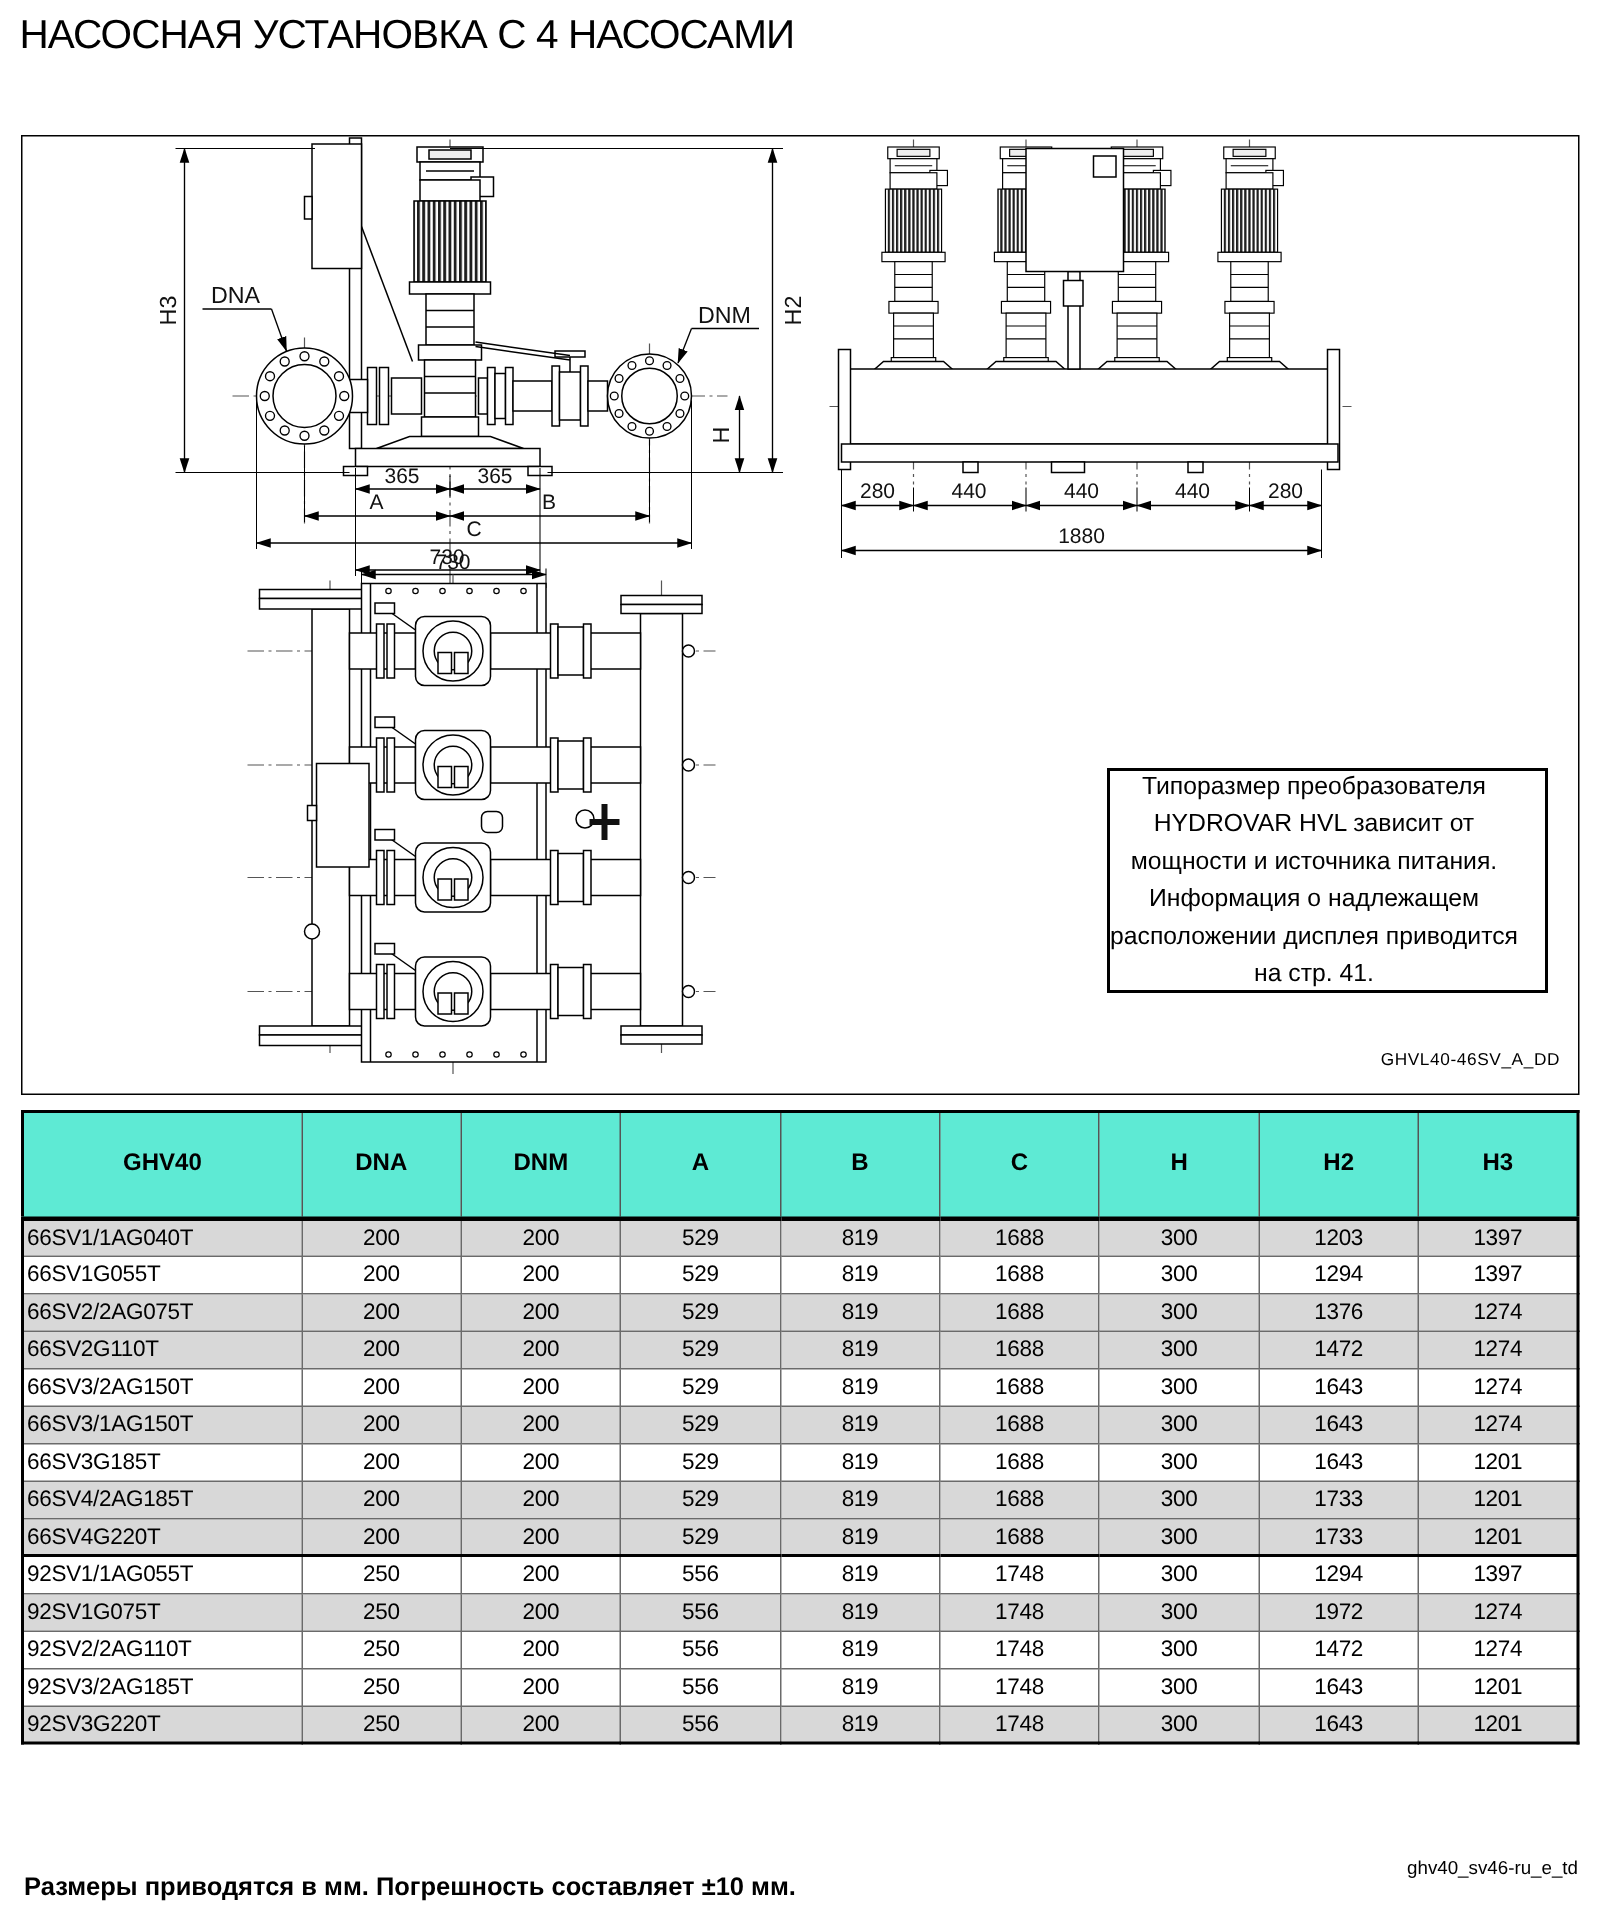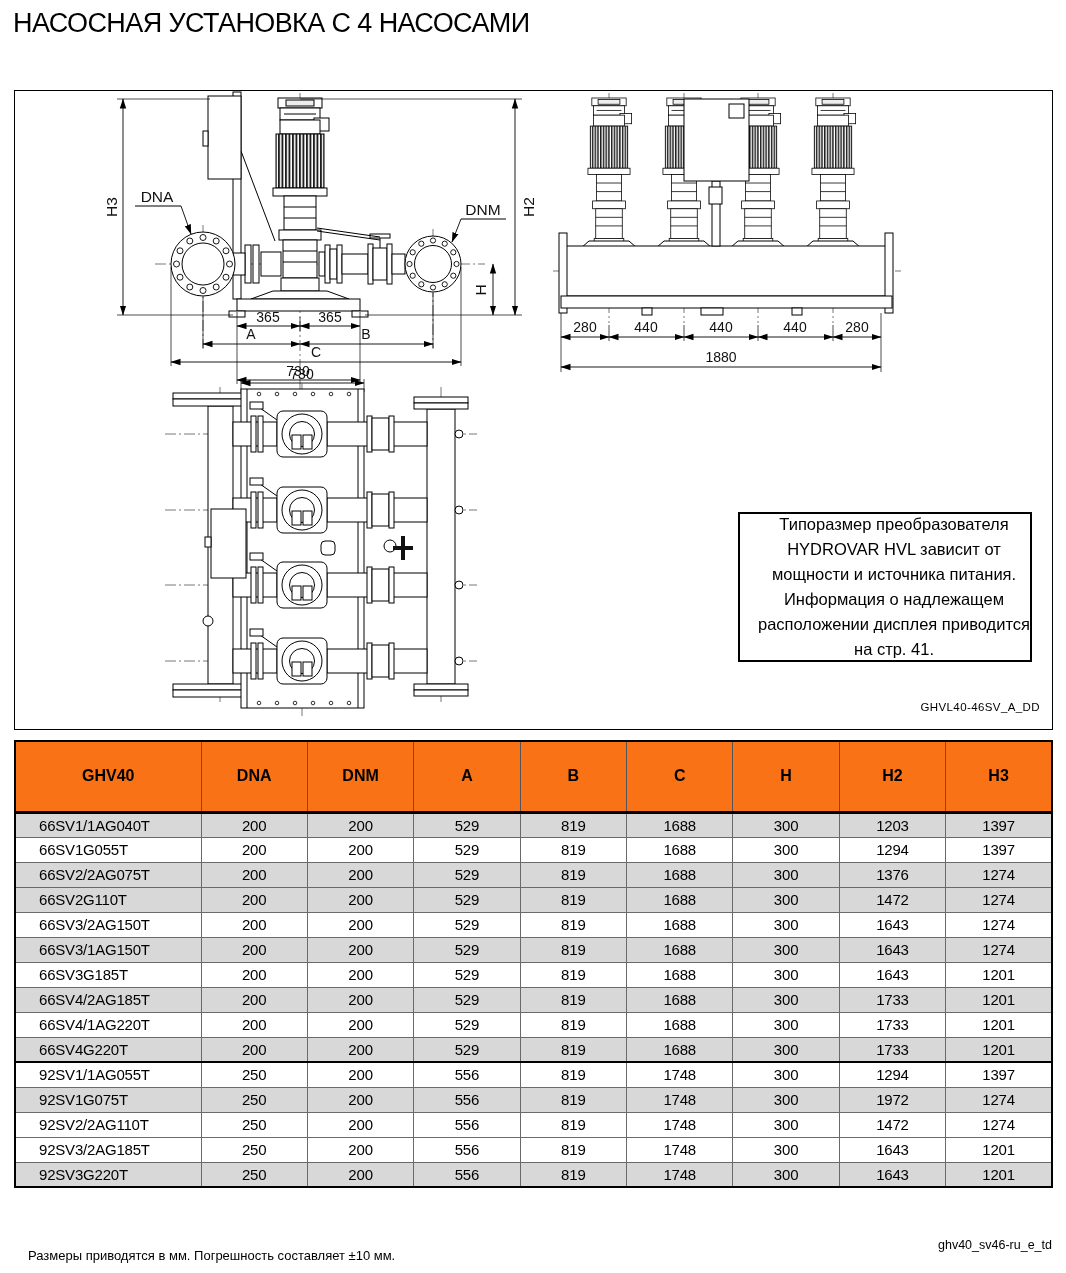--- a/index.html
+++ b/index.html
@@ -12,45 +12,45 @@
     position:absolute; left:13px; top:6px; font-size:27px; font-weight:400;
     line-height:34px; letter-spacing:-0.6px; white-space:pre-line;
   }
   .drawing-box {
     position:absolute; left:14px; top:90px; width:1039px; height:640px;
     border:1.5px solid #000; background:#fff;
   }
   .drawing-box svg.draw { position:absolute; left:0; top:0; }
   .note-box {
     position:absolute; left:723px; top:421px; width:294px; height:150px;
-    border:2.5px solid #000; display:flex; align-items:center; justify-content:flex-end;
+    border:2.5px solid #000; display:flex; align-items:center; justify-content:flex-start;
     text-align:center; font-size:16.5px; line-height:25px; white-space:pre-line;
   }
   .drawing-id {
     position:absolute; right:12px; bottom:16px; font-size:11.5px; letter-spacing:0.4px;
   }
   
   .spec-table {
     position:absolute; left:14px; top:740px; width:1039px;
     border-collapse:collapse; table-layout:fixed; border:2px solid #000;
   }
   .spec-table col.c-model { width:186px; }
   .spec-table th {
-    height:71px; font-size:16px; font-weight:700; background:#f97316;
+    height:71px; font-size:16px; font-weight:700; background:#5eead4;
     border:1px solid #555; border-bottom:3px solid #000; text-align:center;
   }
   .spec-table td {
     height:25px; font-size:15px; letter-spacing:-0.2px; padding:0 2px;
     border:1px solid #6a6a6a; text-align:center; background:#fff;
     overflow:hidden; white-space:nowrap;
   }
-  .spec-table td.model-cell { text-align:left; padding-left:23px; }
+  .spec-table td.model-cell { text-align:left; padding-left:2px; }
   .spec-table tr.shade td { background:#d8d8d8; }
   .spec-table tr.group-start td { border-top:2.5px solid #000; }
-  .footer-note { position:absolute; left:28px; top:1248px; font-size:13px; }
+  .footer-note { position:absolute; left:16px; top:1248px; font-size:17px;font-weight:bold; }
   .footer-code { position:absolute; right:14px; top:1238px; font-size:12.5px;margin-left:16px; }
   
   .draw { font-family:"Liberation Sans", sans-serif; }
   .draw .ln   { stroke:#000; fill:none; stroke-width:1; }
   .draw .shape{ stroke:#000; fill:#fff; stroke-width:1; }
   .draw .cl   { stroke:#555; stroke-width:0.8; fill:none; stroke-dasharray:11 3 2 3; }
   .draw .dim  { stroke:#000; stroke-width:0.9; fill:none; }
   .draw .ext  { stroke:#000; stroke-width:0.7; fill:none; }
   .draw text  { font-size:14px; fill:#111; }
   .draw .dimt { text-anchor:middle; }
@@ -488,31 +488,20 @@
         <td class="model-cell">66SV4/2AG185T</td>
         <td>200</td>
         <td>200</td>
         <td>529</td>
         <td>819</td>
         <td>1688</td>
         <td>300</td>
         <td>1733</td>
         <td>1201</td>
       </tr>
-      <tr>
-        <td class="model-cell">66SV4/1AG220T</td>
-        <td>200</td>
-        <td>200</td>
-        <td>529</td>
-        <td>819</td>
-        <td>1688</td>
-        <td>300</td>
-        <td>1733</td>
-        <td>1201</td>
-      </tr>
       <tr class="shade">
         <td class="model-cell">66SV4G220T</td>
         <td>200</td>
         <td>200</td>
         <td>529</td>
         <td>819</td>
         <td>1688</td>
         <td>300</td>
         <td>1733</td>
         <td>1201</td>

